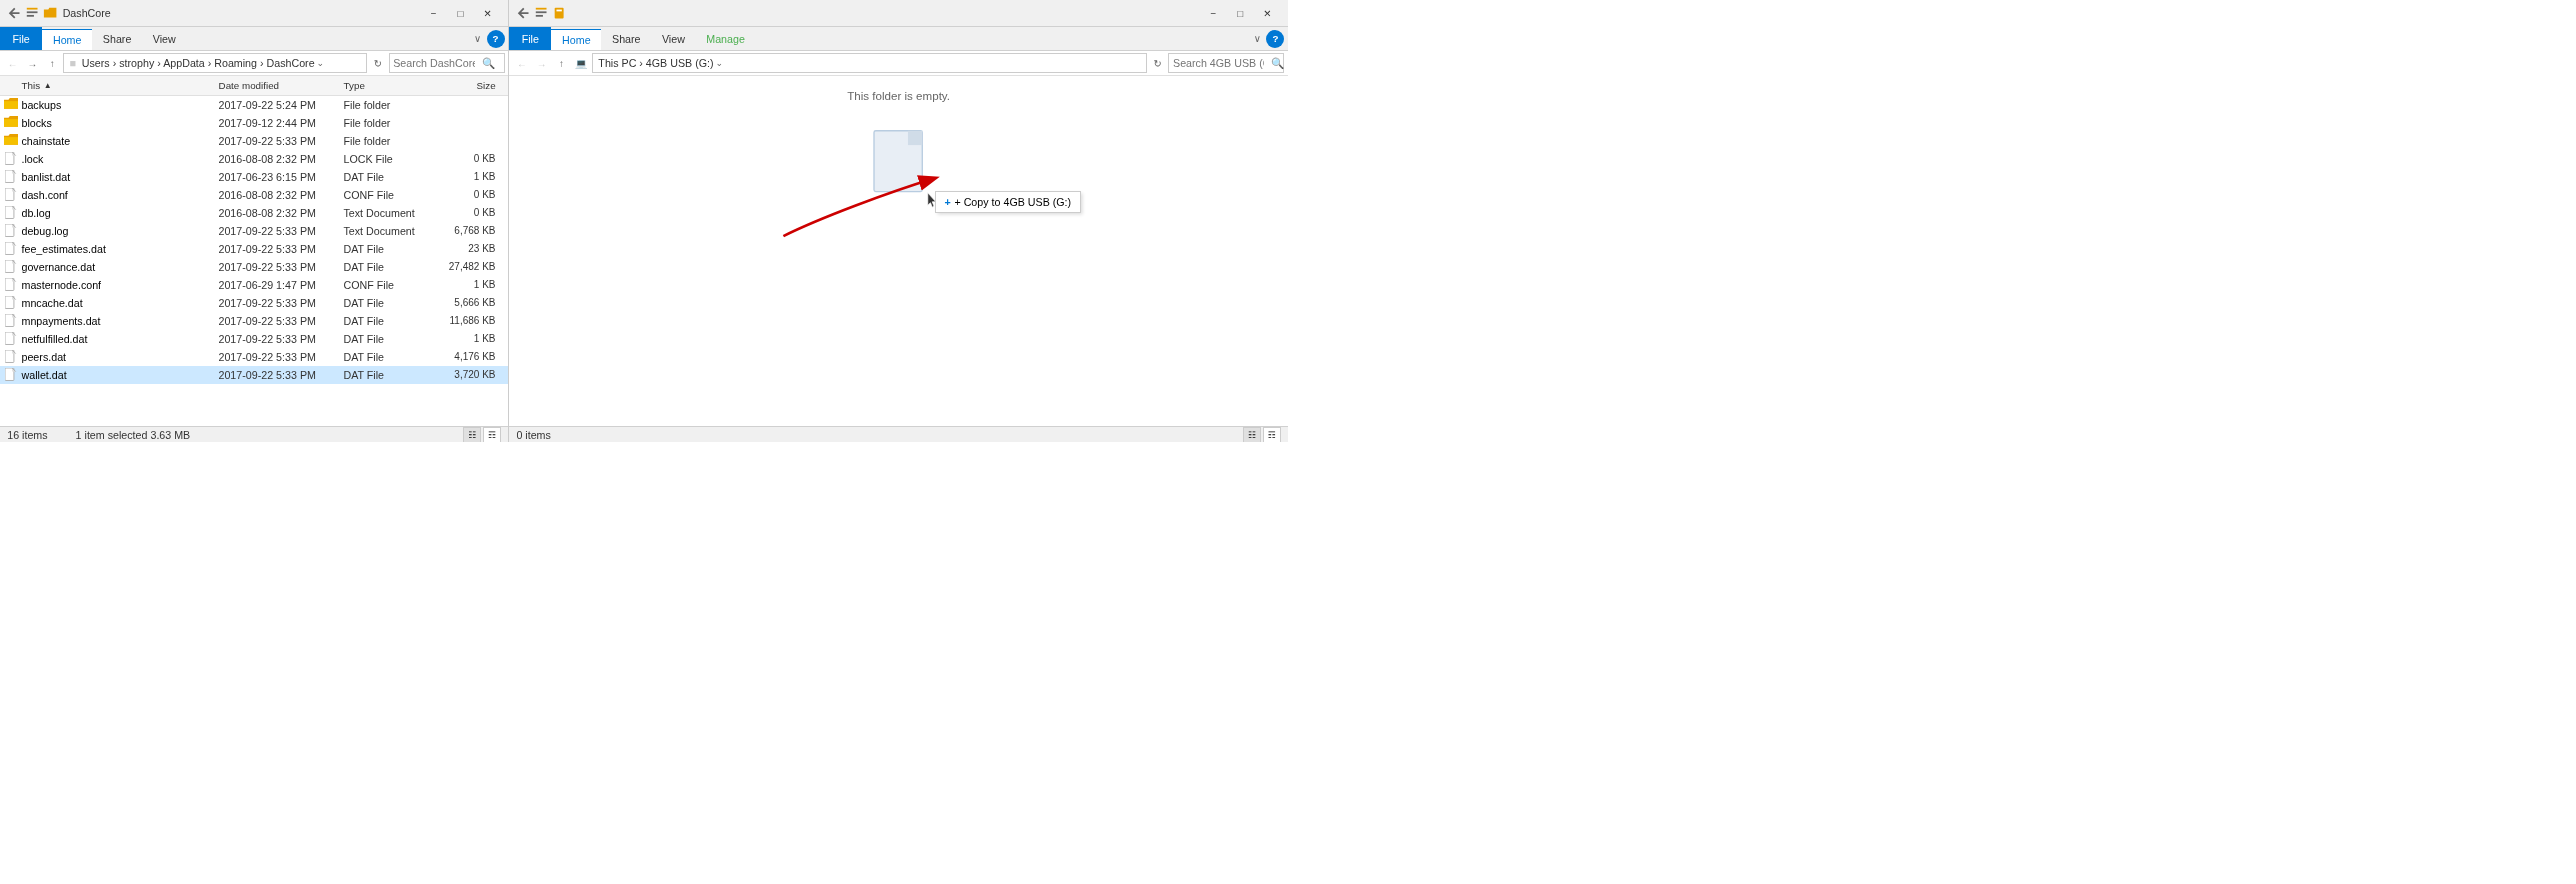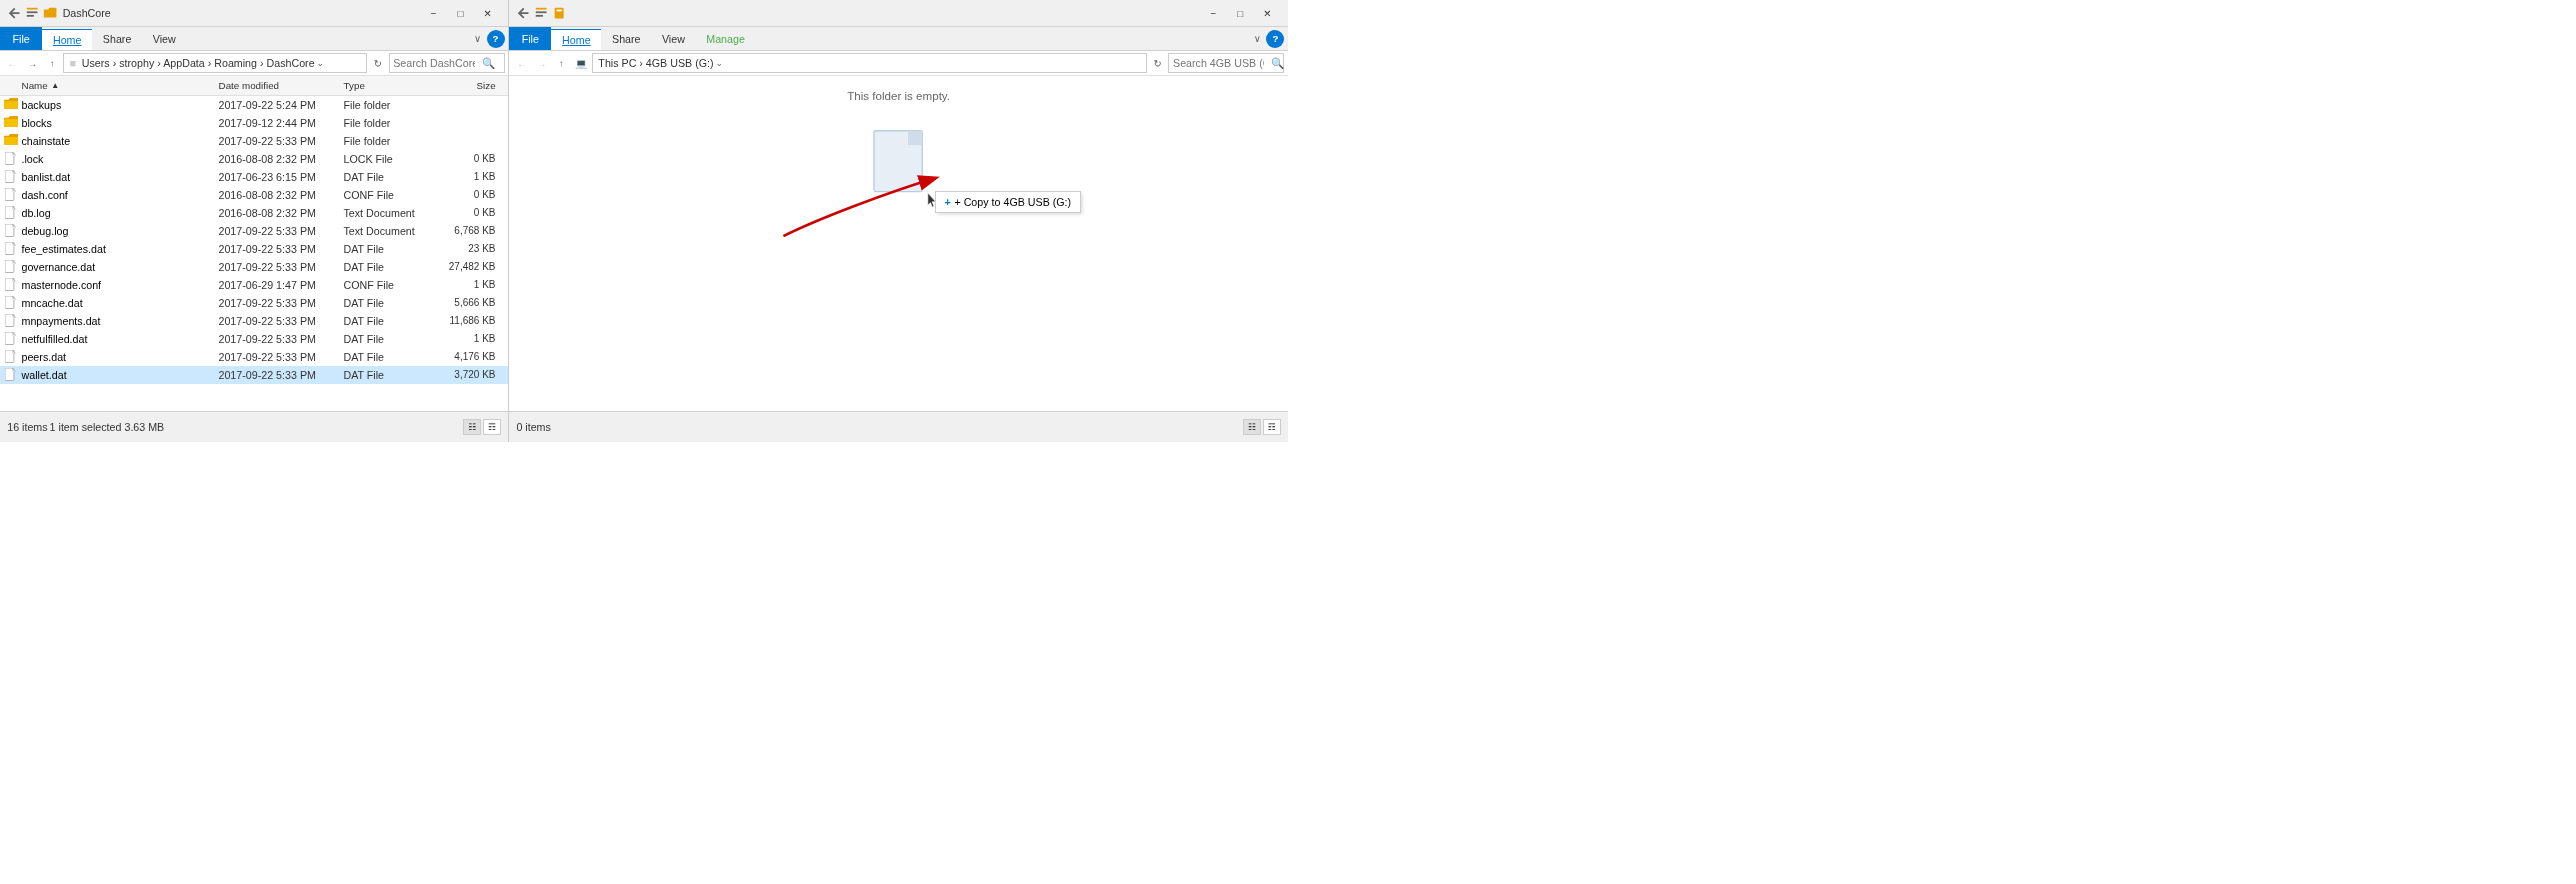--- a/index.html
+++ b/index.html
@@ -16,21 +16,21 @@
     .title-bar-icons { display: flex; align-items: center; gap: 3.6px; margin-right: 5.4px; }
     .title-bar-icon { width: 14.3px; height: 14.3px; }
     .title-bar-title { flex: 1; font-size: 10.7px; color: #333; }
     .title-bar-controls { display: flex; gap: 0; margin-left: auto; }
     .title-bar-btn { width: 27px; height: 18px; display: flex; align-items: center; justify-content: center; cursor: pointer; font-size: 9.8px; color: #333; background: transparent; border: none; }
 
     
     .ribbon { display: flex; flex-direction: column; border-bottom: 0.9px solid #d0d0d0; }
     .ribbon-tabs { display: flex; height: 23px; background: #f0f0f0; }
     .ribbon-tab { padding: 0 10.7px; display: flex; align-items: center; font-size: 10.7px; cursor: pointer; border: none; background: transparent; color: #333; }
-    .ribbon-tab.active { background: #fff; color: #0078d4; border-top: 1.8px solid #0078d4; margin-top: 2px; text-decoration: underline; }
+    .ribbon-tab.active { background: #fff; color: #0078d4; border-top: 1.8px solid #0078d4; margin-top: 2px; }
     .ribbon-tab-file { background: #0078d4; color: #fff; padding: 0 12.5px; }
 
     
     .drive-tools-label { background: #4caf50; color: #fff; font-size: 9.8px; padding: 1.8px 9px; text-align: center; }
 
     
     .address-bar { display: flex; align-items: center; height: 25px; background: #fff; border-bottom: 0.9px solid #e0e0e0; padding: 0 3.6px; gap: 1.8px; }
     .nav-btn { width: 18px; height: 18px; display: flex; align-items: center; justify-content: center; cursor: pointer; color: #666; font-size: 9.8px; background: transparent; border: none; border-radius: 1.8px; }
     .nav-btn.disabled { color: #ccc; cursor: default; }
     .address-path { flex: 1; height: 20px; border: 0.9px solid #ccc; padding: 0 5.4px; font-size: 10.7px; display: flex; align-items: center; background: #fff; color: #333; border-radius: 0; }
@@ -49,21 +49,21 @@
     .file-list { flex: 1; overflow-y: auto; overflow-x: hidden; background: #fff; }
     .file-row { display: flex; align-items: center; height: 18px; padding: 0 3.6px; cursor: pointer; }
     .file-row.selected { background: #cce8ff; }
     .file-icon { width: 14.3px; height: 14.3px; margin-right: 3.6px; display: flex; align-items: center; justify-content: center; flex-shrink: 0; }
     .file-name { flex: 0 0 197px; font-size: 10.7px; color: #000; overflow: hidden; text-overflow: ellipsis; white-space: nowrap; }
     .file-date { flex: 0 0 125px; font-size: 10.7px; color: #333; }
     .file-type { flex: 0 0 89px; font-size: 10.7px; color: #333; }
     .file-size { flex: 0 0 72px; font-size: 10px; color: #333; text-align: right; padding-right: 9px; }
 
     
-    .status-bar { height: 31px; background: #f0f0f0; border-top: 0.9px solid #d0d0d0; display: flex; align-items: center; padding: 0 7.2px; font-size: 10.7px; color: #333; gap: 2px; }
+    .status-bar { height: 16px; background: #f0f0f0; border-top: 0.9px solid #d0d0d0; display: flex; align-items: center; padding: 0 7.2px; font-size: 10.7px; color: #333; gap: 28px; }
     .status-bar-right { margin-left: auto; display: flex; gap: 1.8px; }
     .view-btn { width: 18px; height: 16px; display: flex; align-items: center; justify-content: center; border: 0.9px solid #ccc; background: #fff; cursor: pointer; font-size: 9px; }
     .view-btn.active { background: #e0e0e0; }
 
     .right-content { flex: 1; position: relative; background: #fff; overflow: hidden; }
 
     .help-btn { width: 18px; height: 18px; border-radius: 50%; background: #0078d4; color: #fff; font-size: 9.8px; display: flex; align-items: center; justify-content: center; cursor: pointer; border: none; font-weight: bold; }
 
     .chevron-down { font-size: 9px; color: #666; margin-left: 1.8px; }
   </style>
@@ -125,21 +125,21 @@
       </div>
       <button class="nav-btn">↻</button>
       <div class="search-box">
         <input type="text" placeholder="Search DashCore" style="border: none; outline: none; font-size: 10.7px; padding: 0px 3.6px; width: 89px;">
         <span class="search-box-icon">🔍</span>
       </div>
     </div>
 
     <div class="column-headers">
       <div class="col-name">
-        <span>Name</span>
+        <span>This</span>
         <span style="font-size:8px;">▲</span>
       </div>
       <div class="col-date">Date modified</div>
       <div class="col-type">Type</div>
       <div class="col-size">Size</div>
     </div>
 
     <div class="file-list" id="leftFileList">
         <div class="file-row">
           <div class="file-icon">

